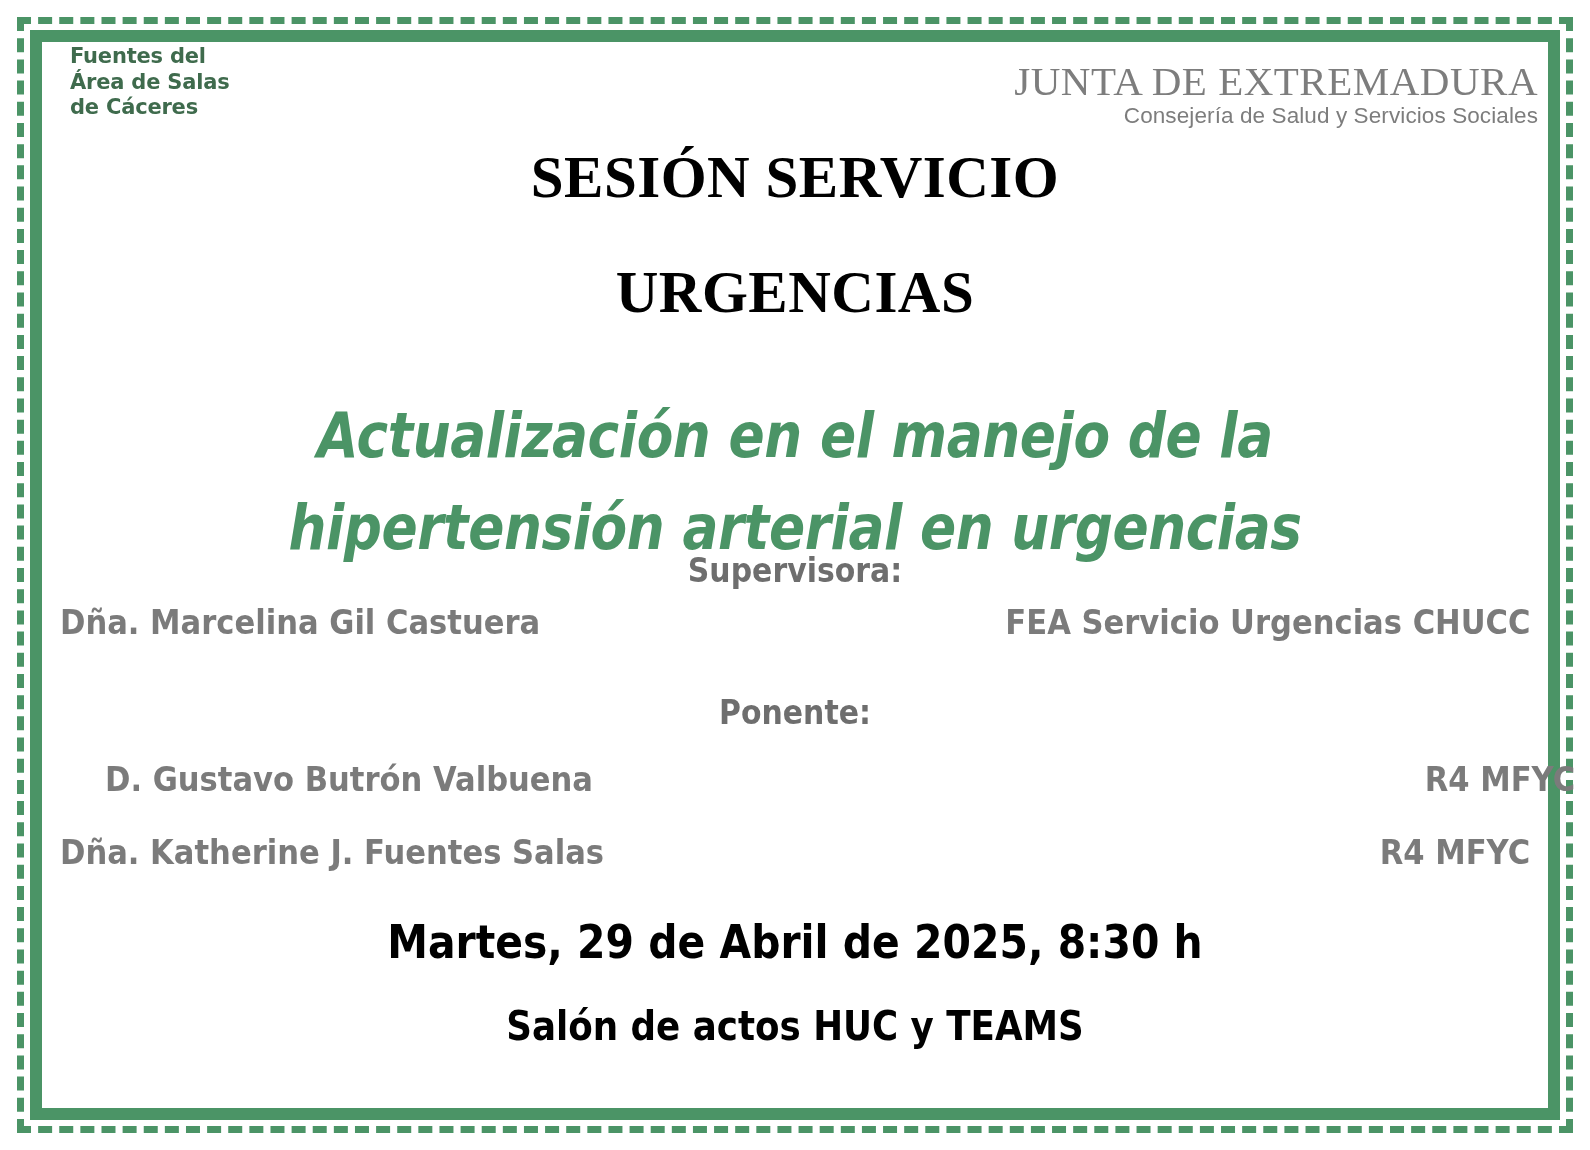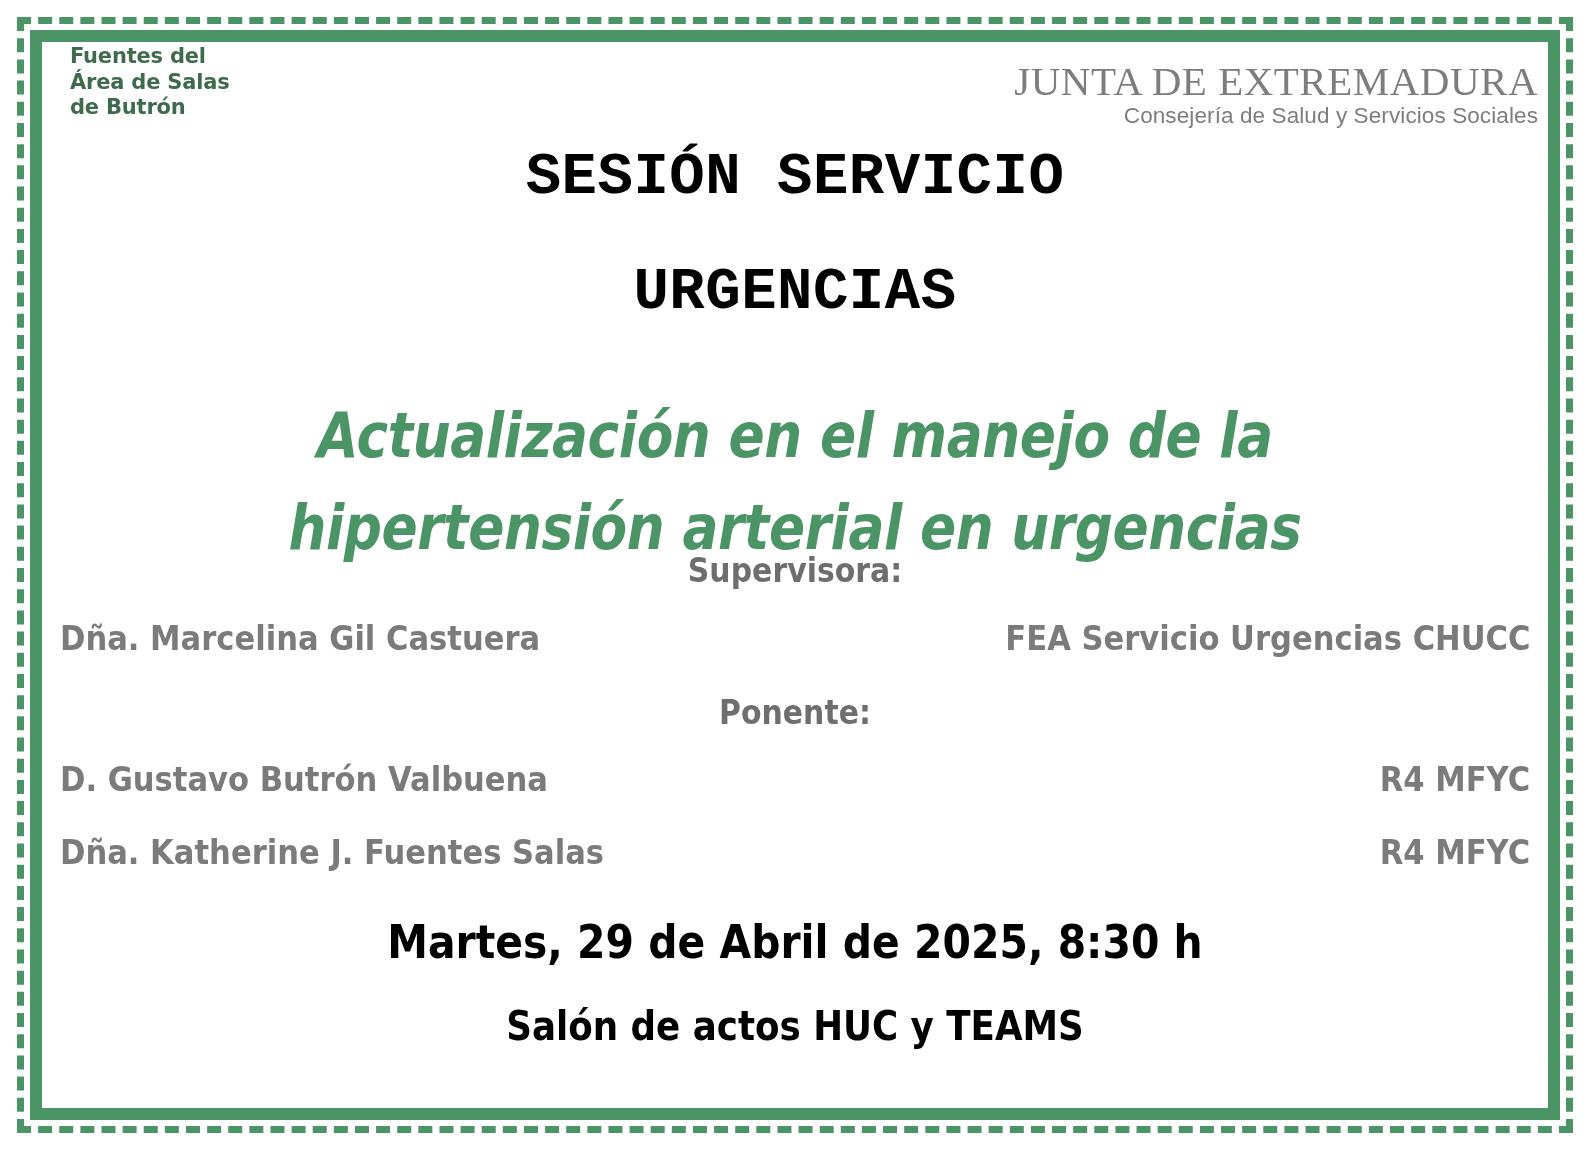--- a/index.html
+++ b/index.html
@@ -100,21 +100,21 @@
   }
 
   
   .headline {
     position: absolute;
     left: 0;
     top: 78px;
     width: 1506px;
     text-align: center;
     color: #000000;
-    font-family: Liberation Mono, monospace;
+    font-family: Liberation Serif, serif;
     font-weight: bold;
     font-size: 59px;
     letter-spacing: 0.5px;
     line-height: 1.95;
   }
   .headline .line { display: block; }
 
   
   .subject {
     position: absolute;
@@ -161,22 +161,22 @@
     font-family: "DejaVu Sans", sans-serif;
     font-weight: bold;
     font-size: 34px;
     white-space: nowrap;
   }
   .person-row .pname,
   .person-row .prole { display: inline-block; transform: scaleX(0.9); }
   .person-row .pname { transform-origin: 0 50%; }
   .person-row .prole { transform-origin: 100% 50%; }
 
-  #row-supervisora { top: 576px; }
-  #row-ponente-1   { top: 717px; }
+  #row-supervisora { top: 560px; }
+  #row-ponente-1   { top: 717px; margin-left: 45px; }
   #row-ponente-2   { top: 790px; }
 
   
   .footer-line {
     position: absolute;
     left: 0;
     width: 1506px;
     text-align: center;
     color: #000000;
     font-family: "DejaVu Sans", sans-serif;
@@ -192,21 +192,21 @@
 
   <div class="dashed-frame"></div>
   <div class="solid-frame"></div>
 
   <div class="content">
 
     <div class="ses-logo">
       <div class="ses-text">
         <div>Fuentes del</div>
         <div>Área de Salas</div>
-        <div>de Butrón</div>
+        <div>de Cáceres</div>
       </div>
     </div>
 
     <div class="junta-logo">
       <div class="junta-title">JUNTA DE EXTREMADURA</div>
       <div class="junta-sub">Consejería de Salud y Servicios Sociales</div>
     </div>
 
     <div class="headline">
       <span class="line">SESIÓN SERVICIO</span>

